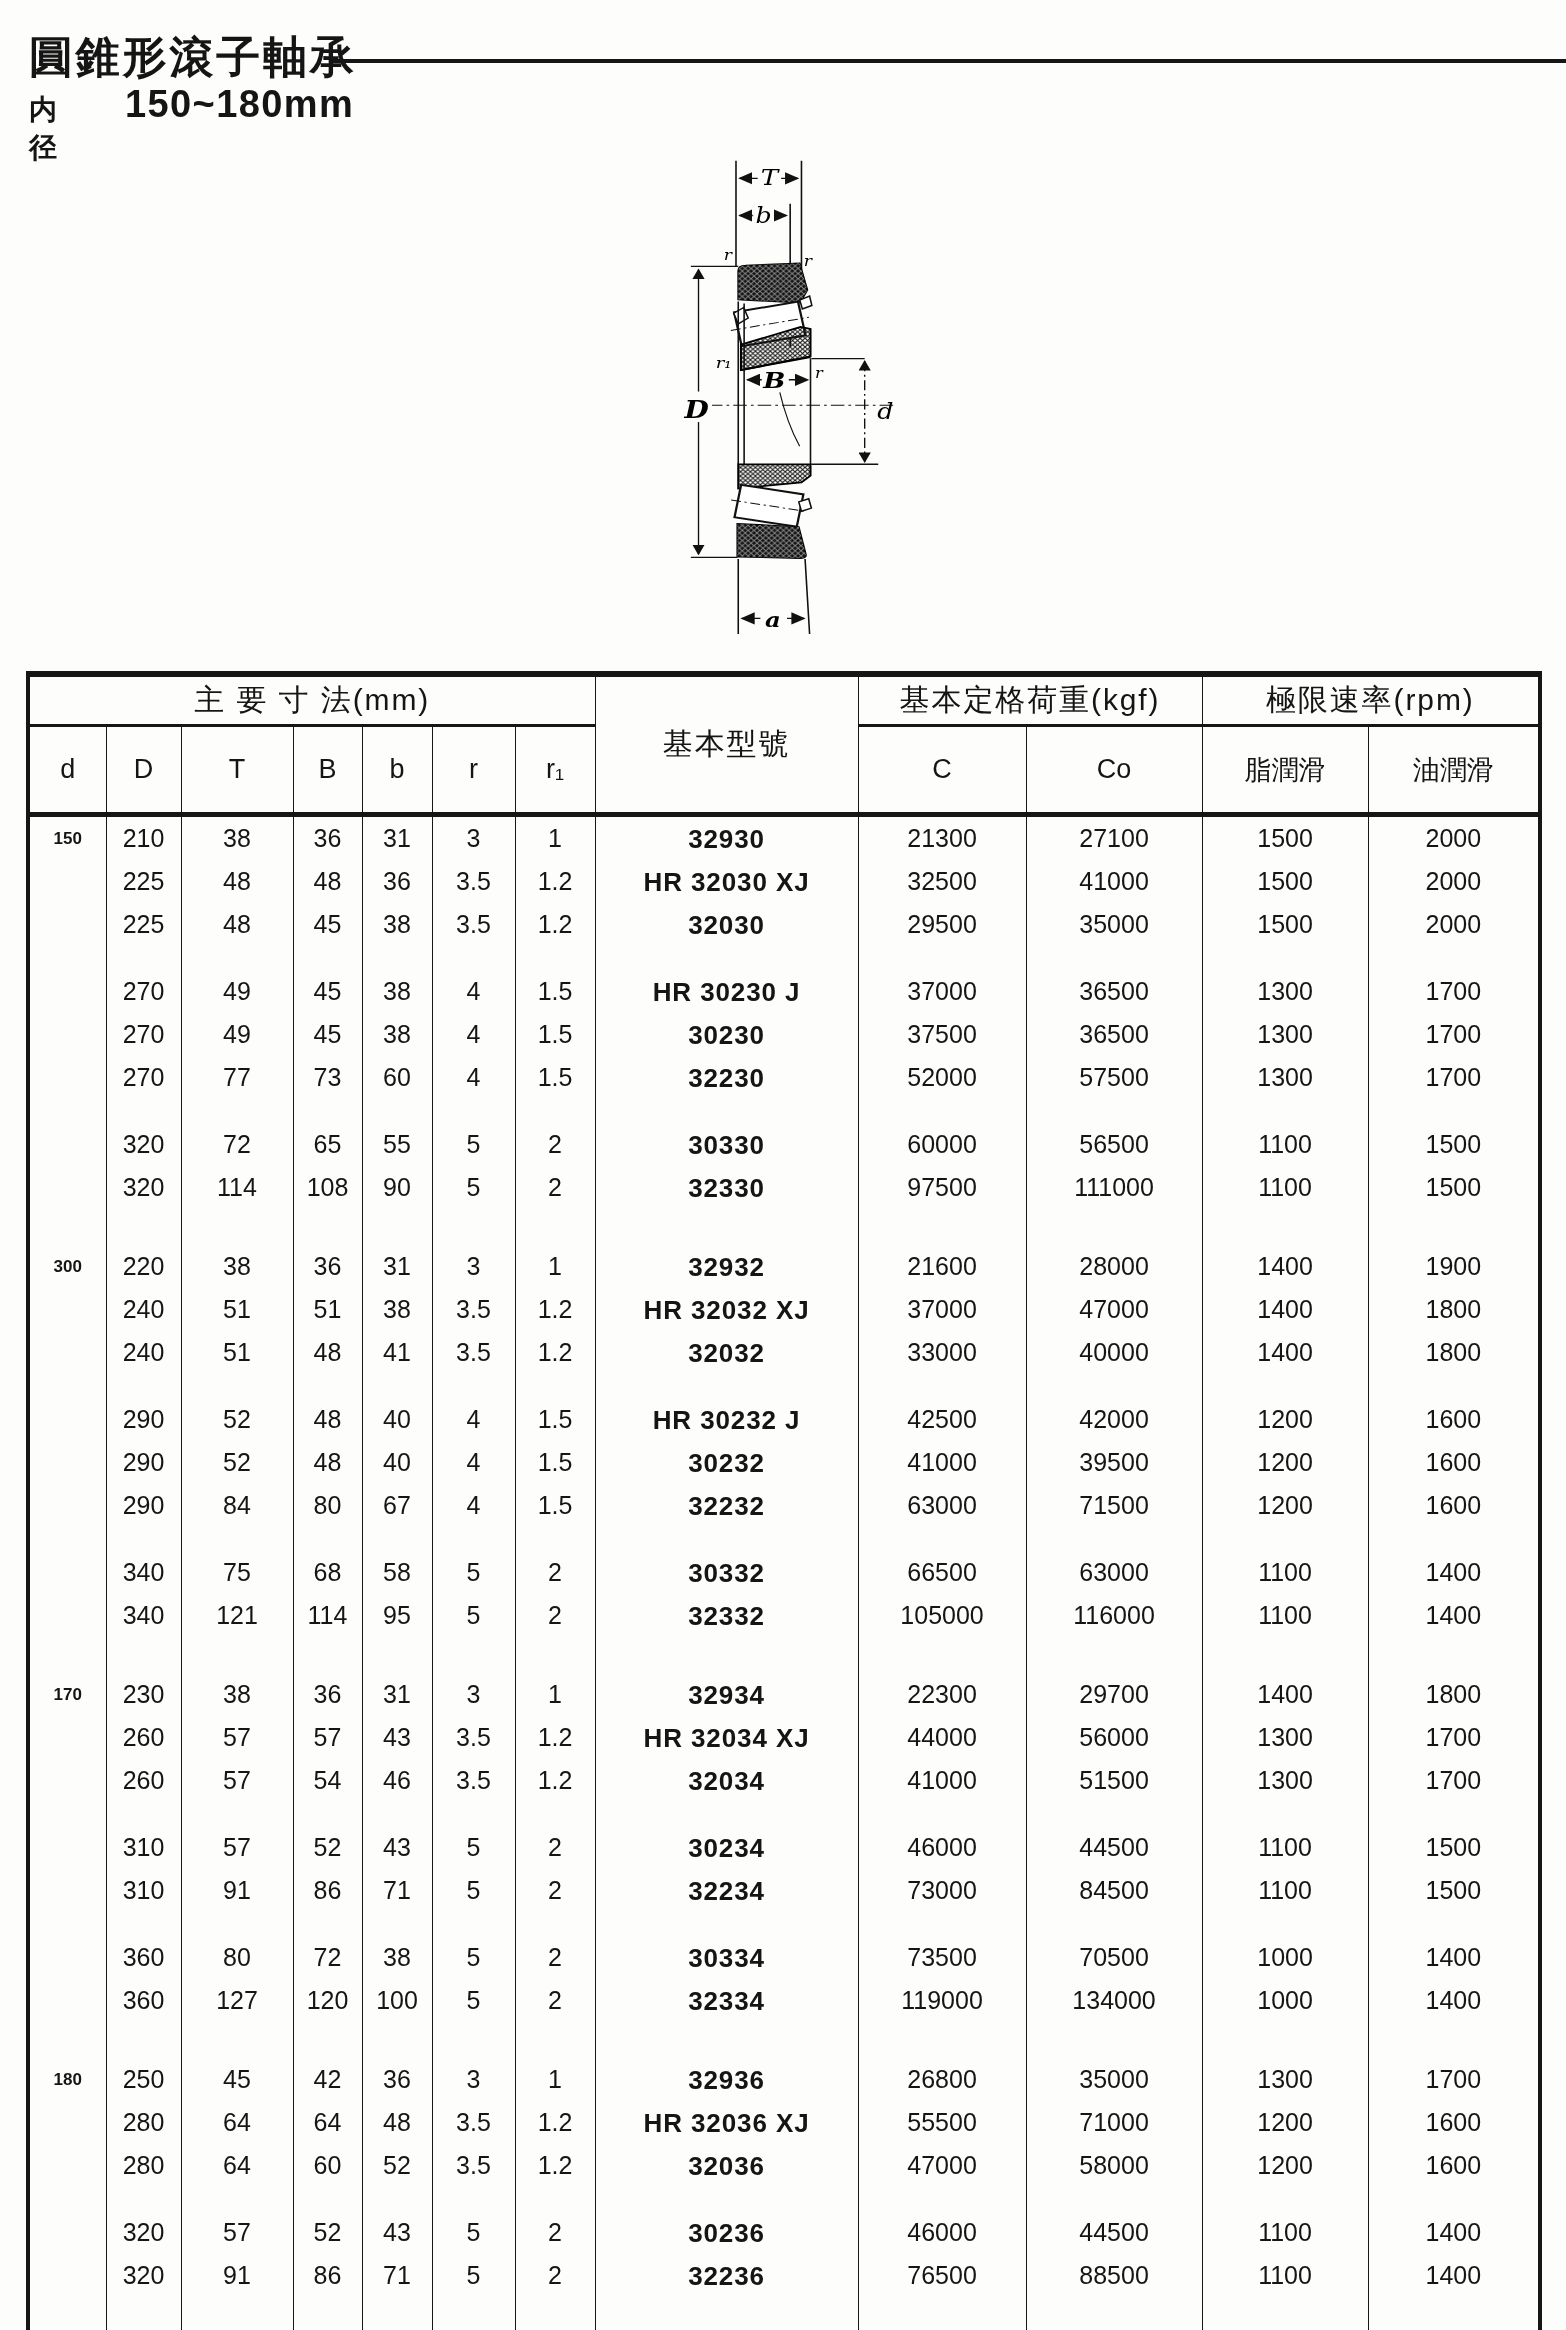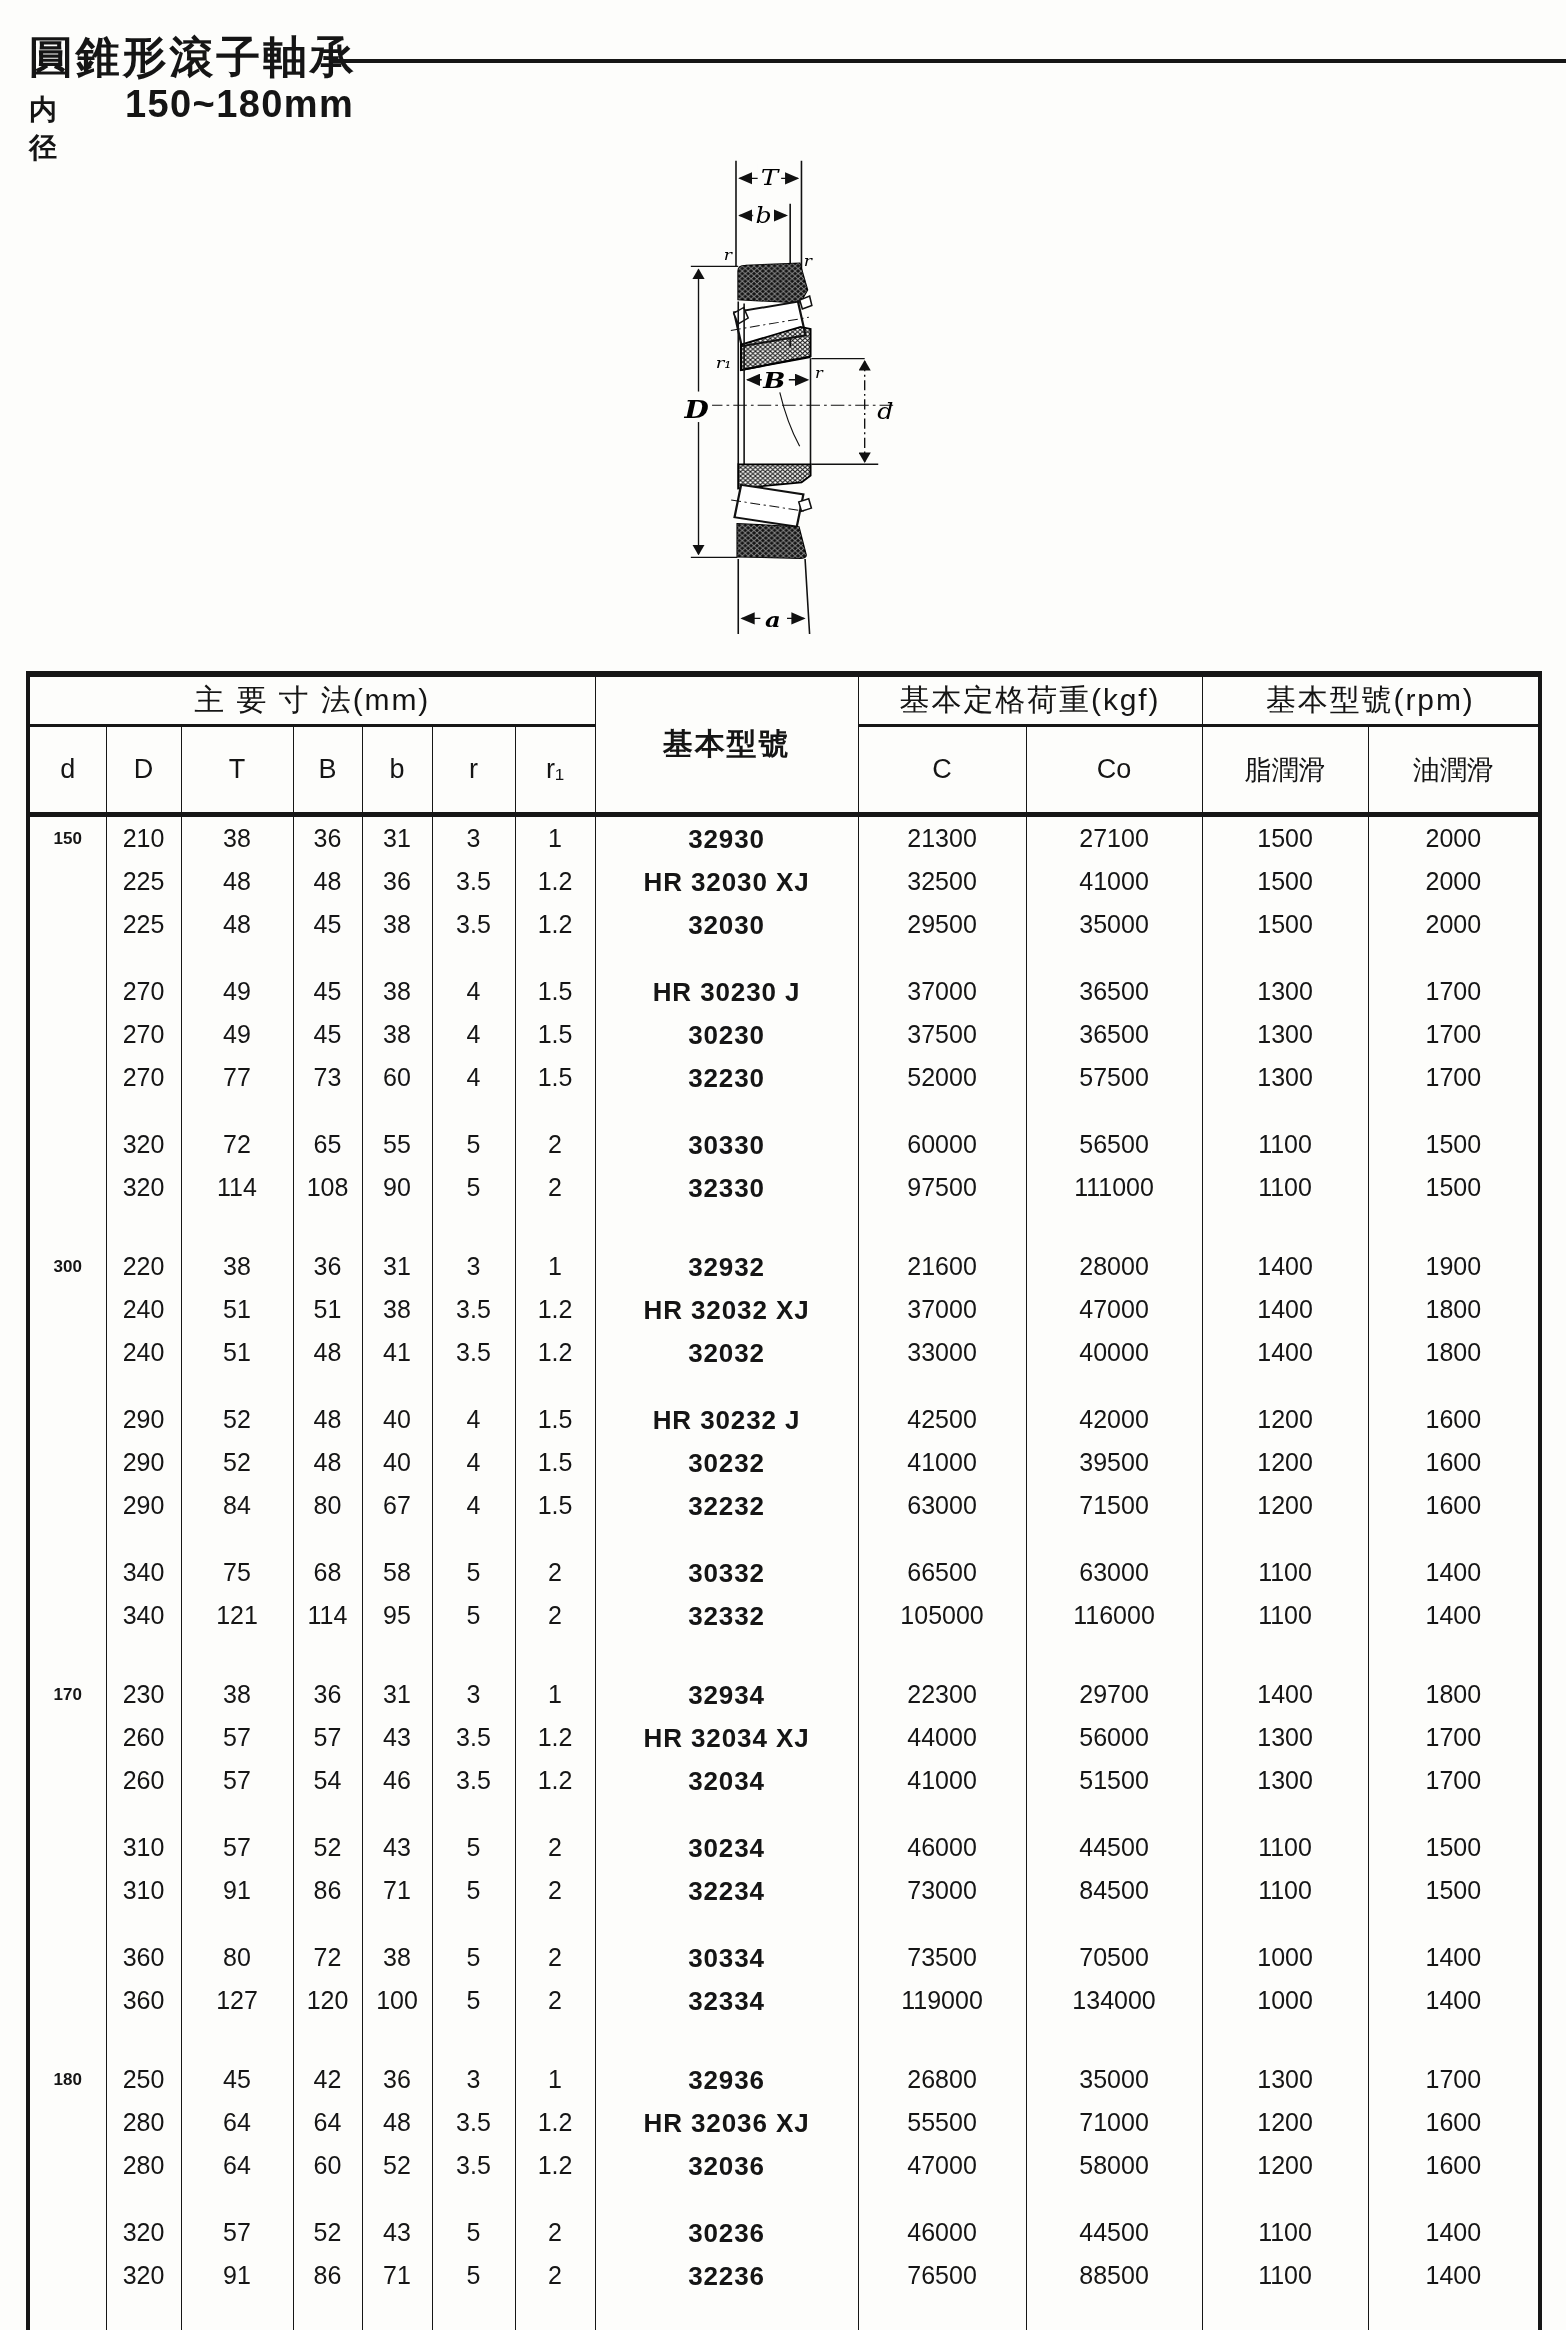--- a/index.html
+++ b/index.html
@@ -18,21 +18,21 @@
   
   table{position:absolute;left:26px;top:671px;border-collapse:collapse;table-layout:fixed;
         width:1512px;background:#fdfdfb;}
   table{border:4.2px solid #161616;border-top-width:6.5px;border-bottom-width:6px;}
   td,th{border-left:1.9px solid #161616;padding:0;text-align:center;vertical-align:middle;
         font-weight:normal;color:#151515;}
   td:first-child,th:first-child{border-left:none;}
   tr.hdr1 th{height:47px;font-size:30px;letter-spacing:1.9px;}
   tr.hdr1 th.underlined{border-bottom:3.3px solid #161616;}
   tr.hdr2 th{height:85px;font-size:27px;}
-  th.model-head{font-size:30px;letter-spacing:2.8px;border-bottom:5.6px solid #161616;font-weight:bold;}
+  th.model-head{font-size:30px;letter-spacing:2.8px;border-bottom:5.6px solid #161616;}
   tr.hdr2 th{border-bottom:5.6px solid #161616;}
   tbody td{height:43px;font-size:25px;line-height:1;}
   td.col-d{font-weight:bold;font-size:17px;text-align:center;}
   td.col-model{font-weight:bold;font-size:26px;letter-spacing:0.9px;margin-left:40px;}
   tr.gap-group td{height:24px;}
   tr.gap-block td{height:36px;}
 </style>
 </head>
 <body>
 
@@ -137,21 +137,21 @@
       <col style="width:168px">
         <col style="width:176px">
         <col style="width:166px">
         <col style="width:172px">
     </colgroup>
     <thead>
       <tr class="hdr1">
         <th colspan="7" class="underlined">主 要 寸 法(mm)</th>
         <th rowspan="2" class="model-head">基本型號</th>
         <th colspan="2" class="underlined">基本定格荷重(kgf)</th>
-        <th colspan="2" class="underlined">基本型號(rpm)</th>
+        <th colspan="2" class="underlined">極限速率(rpm)</th>
       </tr>
       <tr class="hdr2">
         <th>d</th>
         <th>D</th>
         <th>T</th>
         <th>B</th>
         <th>b</th>
         <th>r</th>
         <th>r₁</th>
         <th>C</th>

